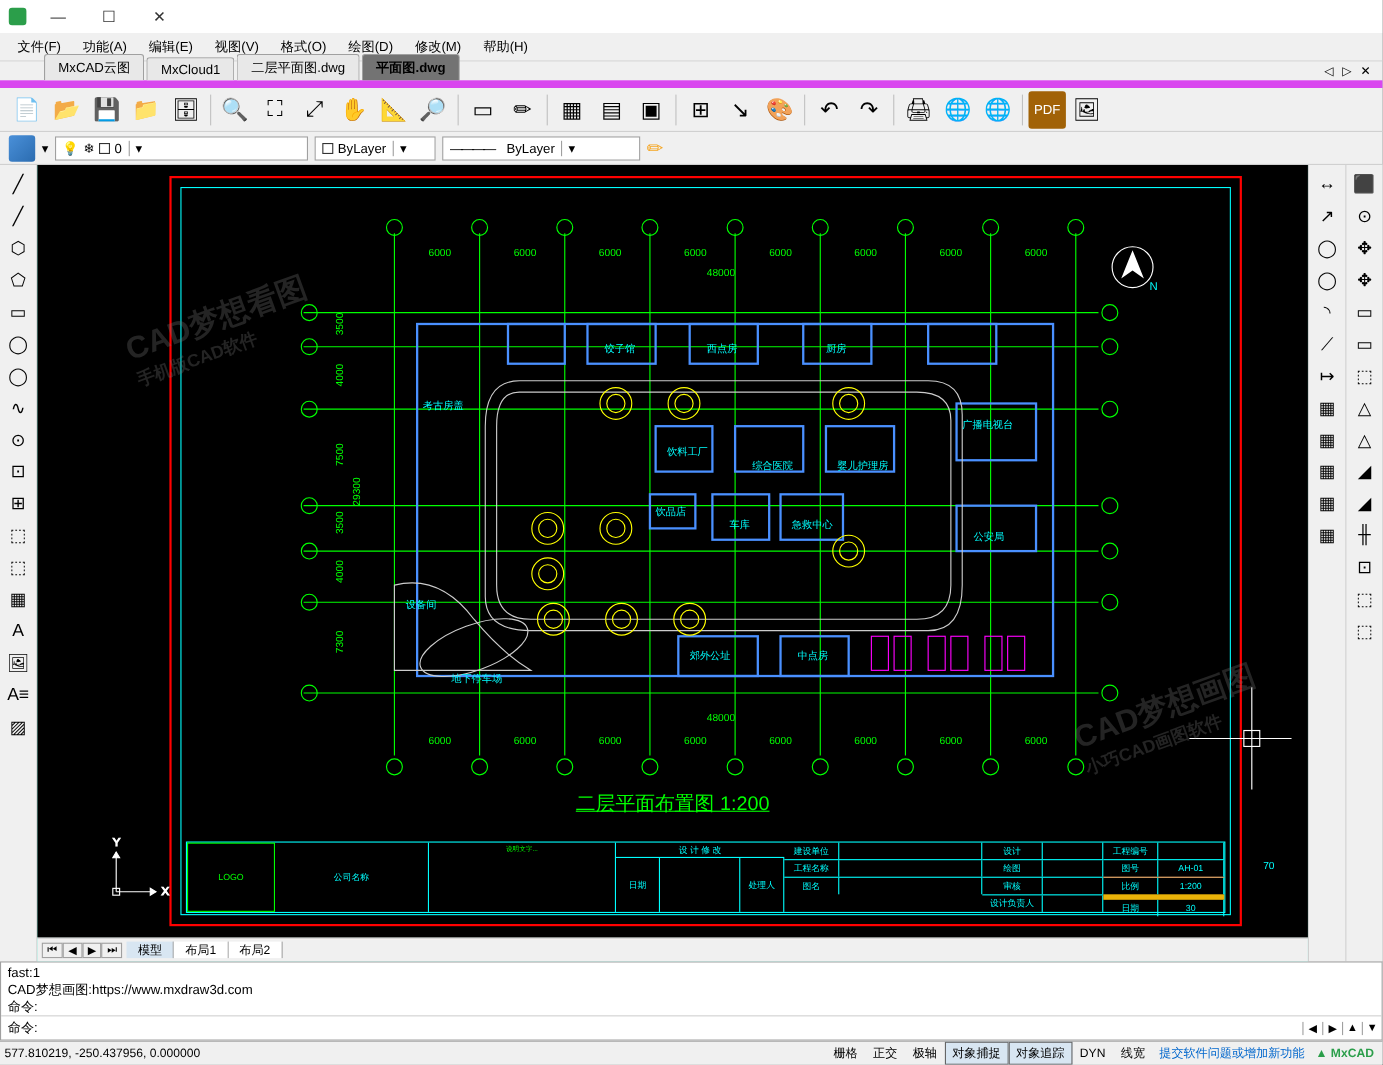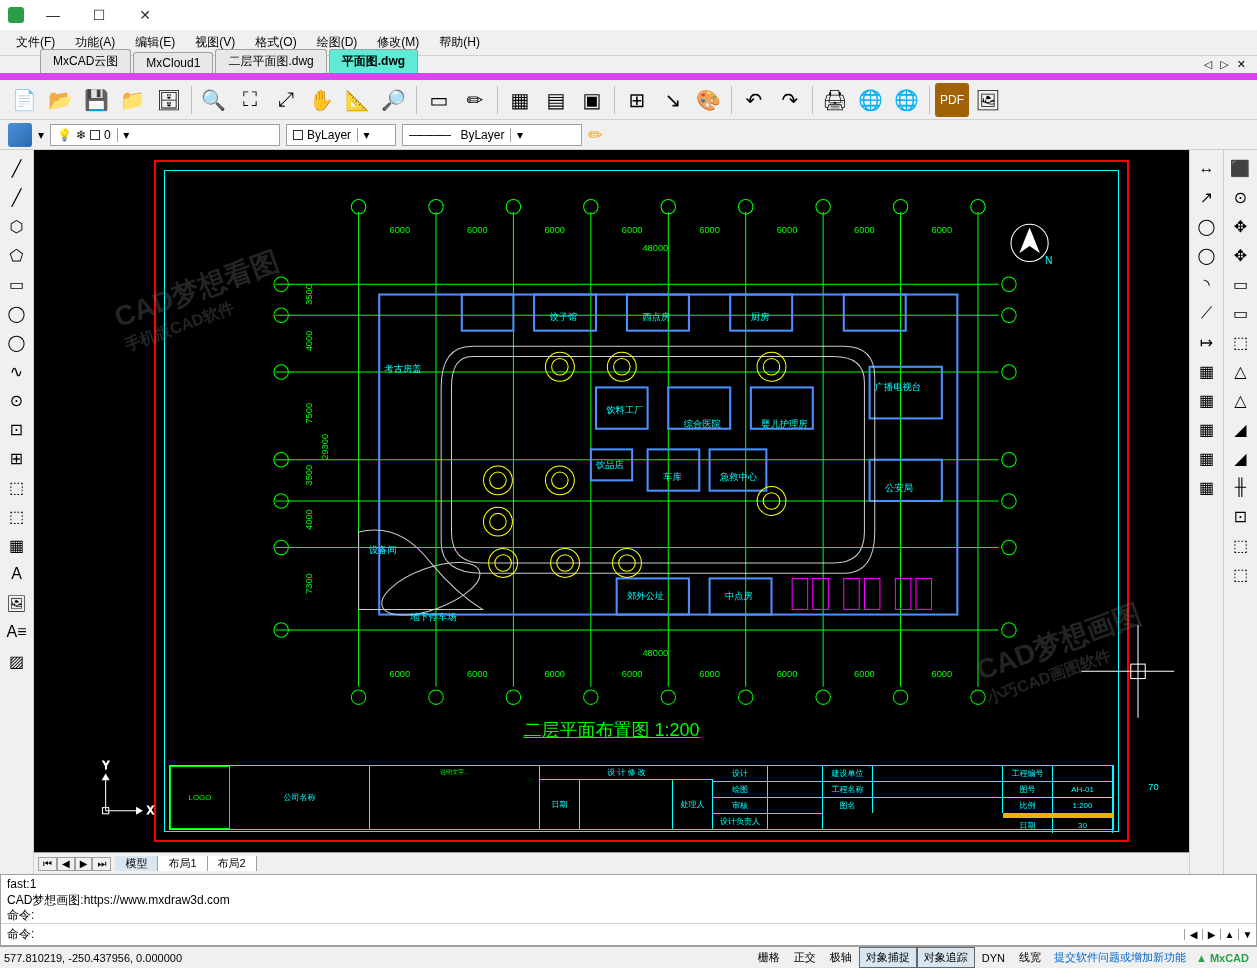--- a/index.html
+++ b/index.html
@@ -6,21 +6,21 @@
 body { background: #f0f0f0; width: 1257px; height: 968px; overflow: hidden; display: flex; flex-direction: column; }
 .titlebar { height: 30px; background: #fff; display: flex; align-items: center; padding: 0 8px; font-size: 12px; color: #333; }
 .titlebar .app-icon { width: 16px; height: 16px; background: #2b9e4a; border-radius: 3px; margin-right: 6px; }
 .titlebar .title-text { flex: 1; }
 .titlebar .win-controls { display: flex; gap: 0; }
 .titlebar .win-btn { width: 46px; height: 30px; display: flex; align-items: center; justify-content: center; font-size: 14px; cursor: pointer; }
 .menubar { height: 26px; background: #f0f0f0; display: flex; align-items: center; padding: 0 8px; font-size: 12px; gap: 4px; border-bottom: 1px solid #d0d0d0; }
 .menubar .menu-item { padding: 3px 8px; cursor: pointer; }
 .tabs { height: 24px; background: #f0f0f0; display: flex; align-items: flex-end; padding-left: 40px; font-size: 12px; border-bottom: 7px solid #d946ef; position: relative; }
 .tabs .tab { padding: 3px 12px; border: 1px solid #a0a0a0; border-bottom: none; margin-right: 2px; background: #e8e8e8; cursor: pointer; border-radius: 3px 3px 0 0; }
-.tabs .tab.active { background: #5eead4; font-weight: bold; }
+.tabs .tab.active { background: #737373; font-weight: bold; }
 .tabs .tab-controls { position: absolute; right: 8px; top: 2px; display: flex; gap: 2px; font-size: 11px; }
 .tabs .tab-controls span { cursor: pointer; padding: 0 3px; }
 .toolbar1 { height: 40px; background: #f0f0f0; display: flex; align-items: center; padding: 0 8px; gap: 2px; border-bottom: 1px solid #d0d0d0; }
 .tool-btn { width: 34px; height: 34px; display: flex; align-items: center; justify-content: center; cursor: pointer; border-radius: 3px; font-size: 20px; }
 .tool-sep { width: 1px; height: 28px; background: #c0c0c0; margin: 0 3px; }
 .toolbar2 { height: 30px; background: #f0f0f0; display: flex; align-items: center; padding: 0 8px; gap: 6px; border-bottom: 1px solid #d0d0d0; font-size: 12px; }
 .layer-icon { width: 24px; height: 24px; background: linear-gradient(135deg,#4a90d9,#2b6cb0); border-radius: 3px; cursor: pointer; }
 .layer-select { display: flex; align-items: center; border: 1px solid #a0a0a0; background: #fff; height: 22px; }
 .layer-select .sel-body { padding: 0 6px; display: flex; align-items: center; gap: 4px; }
 .layer-select .sel-arrow { width: 18px; text-align: center; border-left: 1px solid #a0a0a0; cursor: pointer; }
@@ -376,60 +376,60 @@
         <div style="font-size:16px">手机版CAD软件</div>
       </div>
       <div class="wm" style="right:40px;bottom:170px">
         <div>CAD梦想画图</div>
         <div style="font-size:16px">小巧CAD画图软件</div>
       </div>
 
       <div class="drawing-title">二层平面布置图  1:200</div>
 
       <div class="titleblock">
-        <div class="cell" style="width:60px;border:1px solid #00ff00;color:#00ff00">LOGO</div>
+        <div class="cell" style="width:80px;border:1px solid #00ff00;color:#00ff00">LOGO</div>
         <div class="cell" style="width:140px">公司名称</div>
         <div class="cell" style="width:170px;font-size:6px;color:#00ff00;text-align:left;align-items:flex-start">说明文字...</div>
         <div style="flex:1;display:flex;flex-direction:column">
           <div style="border-bottom:1px solid #00ffff;text-align:center;padding:1px">设 计 修 改</div>
           <div style="display:flex;flex:1">
             <div class="cell" style="width:40px">日期</div>
             <div class="cell" style="flex:1"></div>
             <div class="cell" style="width:40px">处理人</div>
           </div>
         </div>
+        <div style="width:180px;display:flex;flex-direction:column">
+          <div style="display:flex;border-bottom:1px solid #00ffff">
+              <div class="cell" style="width:50px">建设单位</div>
+              <div class="cell" style="flex:1"></div>
+            </div>
+          <div style="display:flex;border-bottom:1px solid #00ffff">
+              <div class="cell" style="width:50px">工程名称</div>
+              <div class="cell" style="flex:1"></div>
+            </div>
+          <div style="display:flex">
+              <div class="cell" style="width:50px">图名</div>
+              <div class="cell" style="flex:1"></div>
+            </div>
+        </div>
         <div style="width:110px;display:flex;flex-direction:column">
           <div style="display:flex;border-bottom:1px solid #00ffff">
               <div class="cell" style="width:55px">设计</div>
               <div class="cell" style="flex:1"></div>
             </div>
           <div style="display:flex;border-bottom:1px solid #00ffff">
               <div class="cell" style="width:55px">绘图</div>
               <div class="cell" style="flex:1"></div>
             </div>
           <div style="display:flex;border-bottom:1px solid #00ffff">
               <div class="cell" style="width:55px">审核</div>
               <div class="cell" style="flex:1"></div>
             </div>
           <div style="display:flex">
               <div class="cell" style="width:55px">设计负责人</div>
-              <div class="cell" style="flex:1"></div>
-            </div>
-        </div>
-        <div style="width:180px;display:flex;flex-direction:column">
-          <div style="display:flex;border-bottom:1px solid #00ffff">
-              <div class="cell" style="width:50px">建设单位</div>
-              <div class="cell" style="flex:1"></div>
-            </div>
-          <div style="display:flex;border-bottom:1px solid #00ffff">
-              <div class="cell" style="width:50px">工程名称</div>
-              <div class="cell" style="flex:1"></div>
-            </div>
-          <div style="display:flex">
-              <div class="cell" style="width:50px">图名</div>
               <div class="cell" style="flex:1"></div>
             </div>
         </div>
         <div style="width:110px;display:flex;flex-direction:column">
           <div style="display:flex;border-bottom:1px solid #00ffff">
               <div class="cell" style="width:50px">工程编号</div>
               <div class="cell" style="flex:1"></div>
             </div>
           <div style="display:flex;border-bottom:1px solid #fdba74">
               <div class="cell" style="width:50px">图号</div>

